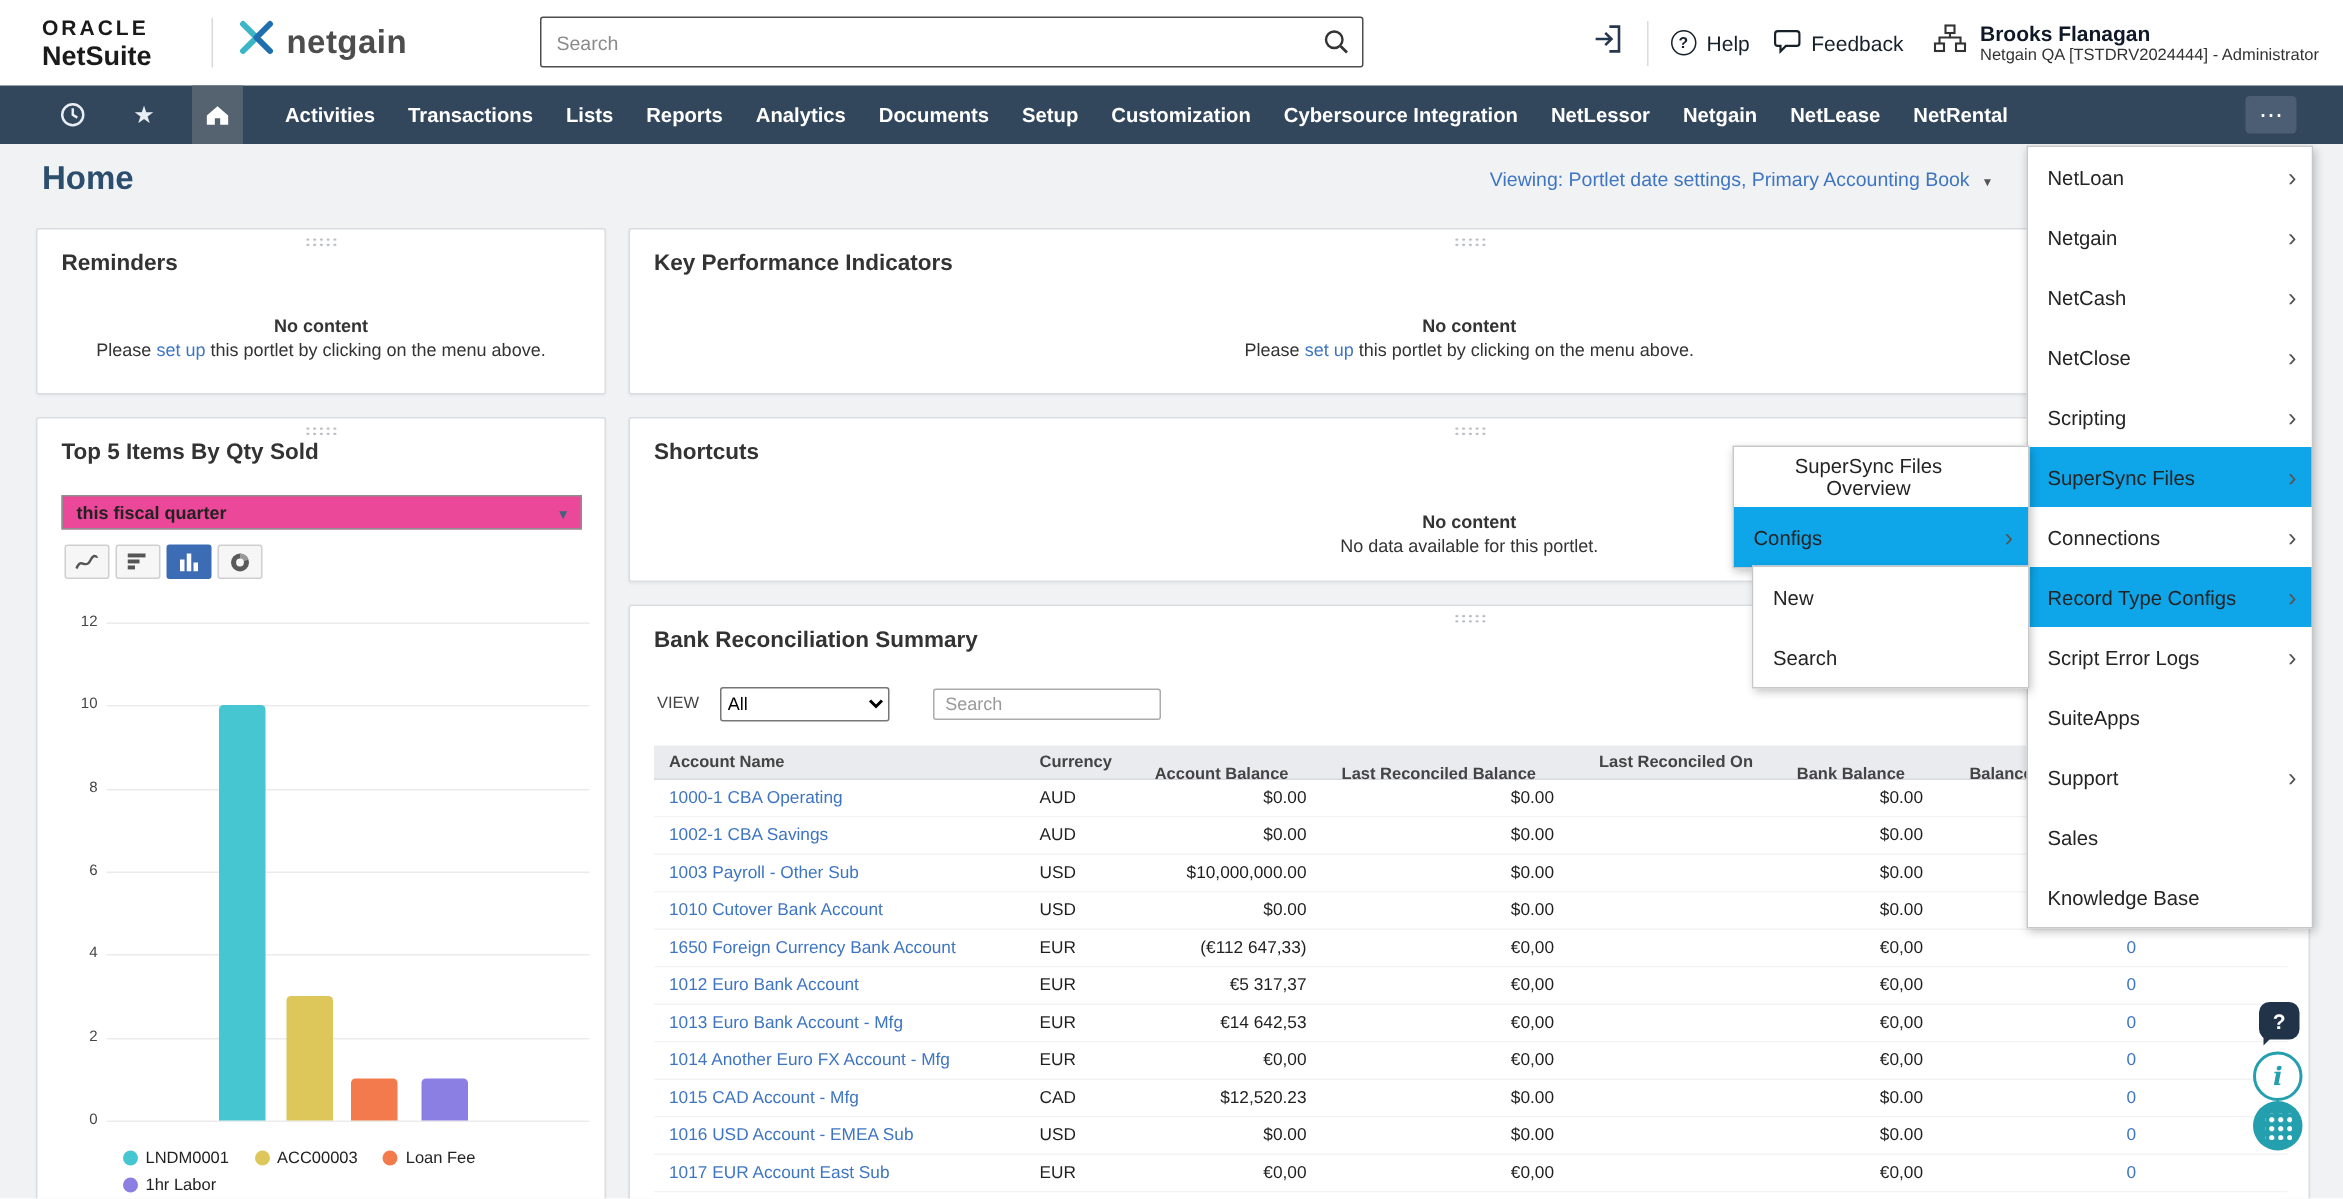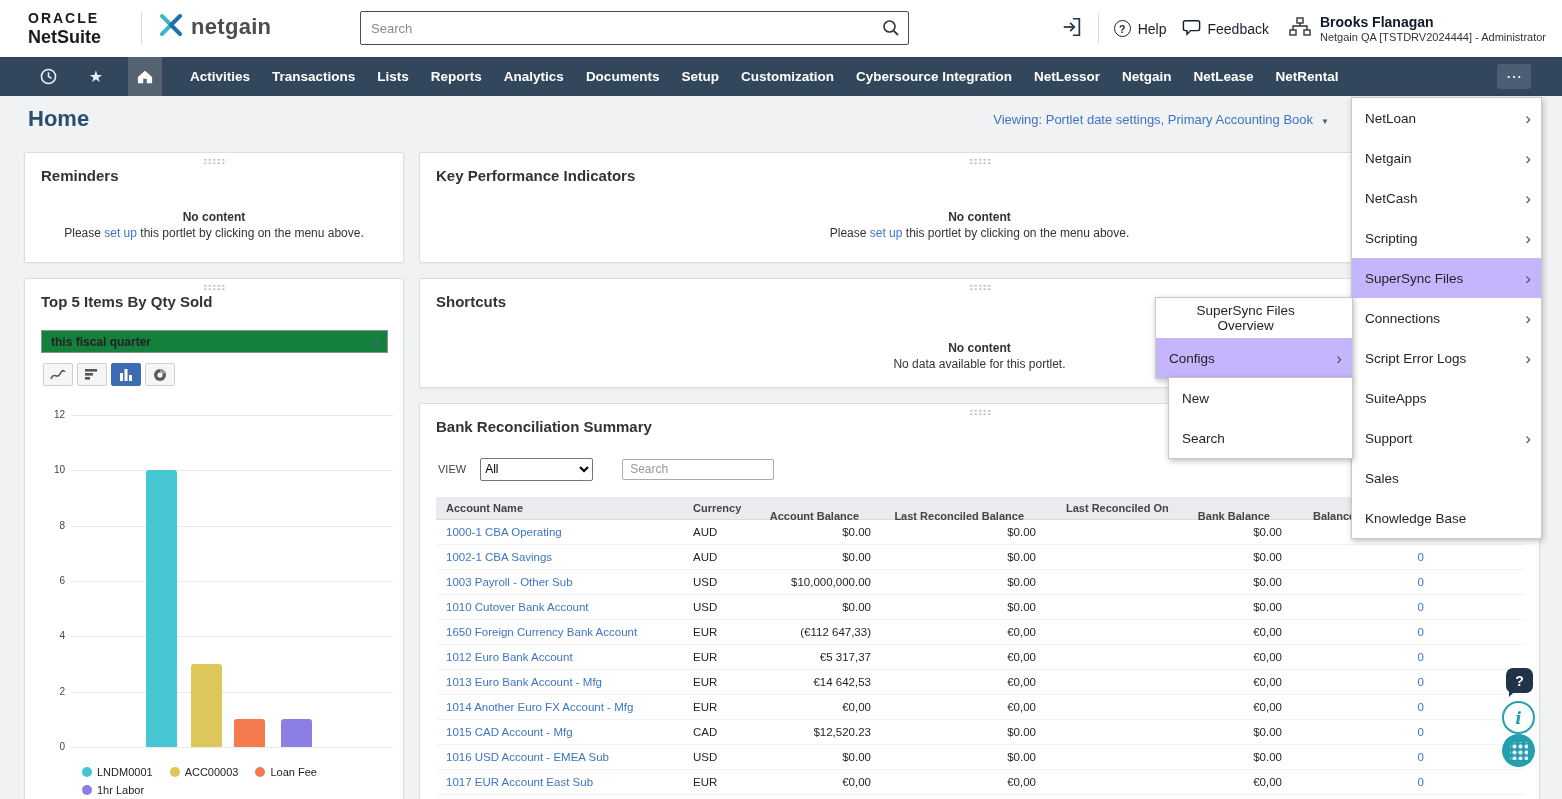--- a/index.html
+++ b/index.html
@@ -50,21 +50,21 @@
   .pmsg.lower { top:62px; }
   .nocontent { font-weight:700; margin-bottom:2px; }
 
   .p-reminders { left:24px; top:56px; width:380px; height:111px; }
   .p-kpi { left:419px; top:56px; width:1121px; height:111px; }
   .p-top5 { left:24px; top:182px; width:380px; height:545px; }
   .p-shortcuts { left:419px; top:182px; width:1121px; height:110px; }
   .p-bankrec { left:419px; top:307px; width:1121px; height:410px; }
 
   
-  .range-select { position:absolute; left:16px; top:51px; width:347px; height:23px; box-sizing:border-box; border:1px solid #8f8f8f; background:#15803d; display:flex; align-items:center; justify-content:space-between; padding:0 7px 0 9px; font-size:12px; font-weight:700; color:#222; cursor:pointer; }
+  .range-select { position:absolute; left:16px; top:51px; width:347px; height:23px; box-sizing:border-box; border:1px solid #8f8f8f; background:#ec4899; display:flex; align-items:center; justify-content:space-between; padding:0 7px 0 9px; font-size:12px; font-weight:700; color:#222; cursor:pointer; }
   .selarrow::before { content:"▼"; font-size:9px; color:#44617e; }
   .chart-tools { position:absolute; left:18px; top:84px; display:flex; gap:4px; }
   .ctool { width:30px; height:23px; border:1px solid #cfcfcf; background:#f6f6f6; display:flex; align-items:center; justify-content:center; padding:0; cursor:pointer; border-radius:2px; }
   .ctool.active { background:#3b6cb4; border-color:#3b6cb4; }
   .chart-plot { position:absolute; left:46px; top:136px; width:322px; height:332px; }
   .gridline { position:absolute; left:0; width:100%; height:1px; background:#ebebeb; }
   .ytick { position:absolute; left:-34px; width:28px; text-align:right; font-size:10px; color:#444; }
   .bar { position:absolute; bottom:0; width:31px; border-radius:3px 3px 0 0; }
   .chart-legend { position:absolute; left:57px; top:487px; width:278px; display:flex; flex-wrap:wrap; column-gap:17px; row-gap:6px; font-size:11px; color:#222; }
   .lgit { display:flex; align-items:center; gap:5px; }
@@ -83,21 +83,21 @@
   .c1 { width:245px; padding-left:10px; }
   .c2 { width:78px; padding-left:12px; }
   .c3 { width:112px; } .c4 { width:165px; } .c5 { width:150px; padding-left:30px; }
   .c6 { width:96px; } .c7 { width:142px; }
   .num { text-align:right; }
   .bhead .num { padding-right:12px;margin-top:16px; }
 
   
   .menu { position:absolute; background:#fff; border:1px solid #c8c8c8; box-shadow:1px 2px 6px rgba(0,0,0,.25); z-index:60; }
   .menu-item { height:40px; display:flex; align-items:center; justify-content:space-between; padding:0 10px 0 13px; font-size:13.5px; color:#242424; cursor:pointer; background:#fff; }
-  .menu-item.hl { background:#c4b5fd; }
+  .menu-item.hl { background:#0ea5e9; }
   .marrow::before { content:"›"; font-size:17px; color:#555; line-height:1; }
   .marrow { margin-left:14px; }
   .menu-main { left:1351px; top:97px; width:189px; }
   .menu-sub1 { left:1155px; top:297px; width:196px;text-align:center; }
   .menu-sub2 { left:1168px; top:377px; width:183px; }
 
   
   .fq { position:absolute; left:1506px; top:668px; width:27px; height:25px; background:#203349; border-radius:7px; color:#fff; font-weight:700; font-size:14px; display:flex; align-items:center; justify-content:center; z-index:70; cursor:pointer; }
   .fq::after { content:""; position:absolute; left:3px; bottom:-4px; width:0; height:0; border:5px solid transparent; border-top-color:#203349; border-left-color:#203349; }
   .fi { position:absolute; left:1502px; top:701px; width:33px; height:33px; border-radius:50%; background:#fff; border:2px solid #239fae; color:#239fae; font-family:"DejaVu Serif", serif; font-style:italic; font-weight:700; font-size:17px; display:flex; align-items:center; justify-content:center; box-sizing:border-box; z-index:71; cursor:pointer; }
@@ -457,29 +457,37 @@
     </div>
     <div class="menu-item">
       <span>Netgain</span>
       <span class="marrow"></span>
     </div>
     <div class="menu-item">
       <span>NetCash</span>
       <span class="marrow"></span>
     </div>
     <div class="menu-item">
+      <span>NetClose</span>
+      <span class="marrow"></span>
+    </div>
+    <div class="menu-item">
       <span>Scripting</span>
       <span class="marrow"></span>
     </div>
     <div class="menu-item hl">
       <span>SuperSync Files</span>
       <span class="marrow"></span>
     </div>
     <div class="menu-item">
       <span>Connections</span>
+      <span class="marrow"></span>
+    </div>
+    <div class="menu-item hl">
+      <span>Record Type Configs</span>
       <span class="marrow"></span>
     </div>
     <div class="menu-item">
       <span>Script Error Logs</span>
       <span class="marrow"></span>
     </div>
     <div class="menu-item">
       <span>SuiteApps</span>
       <span class="marrow" style="visibility: hidden;"></span>
     </div>

